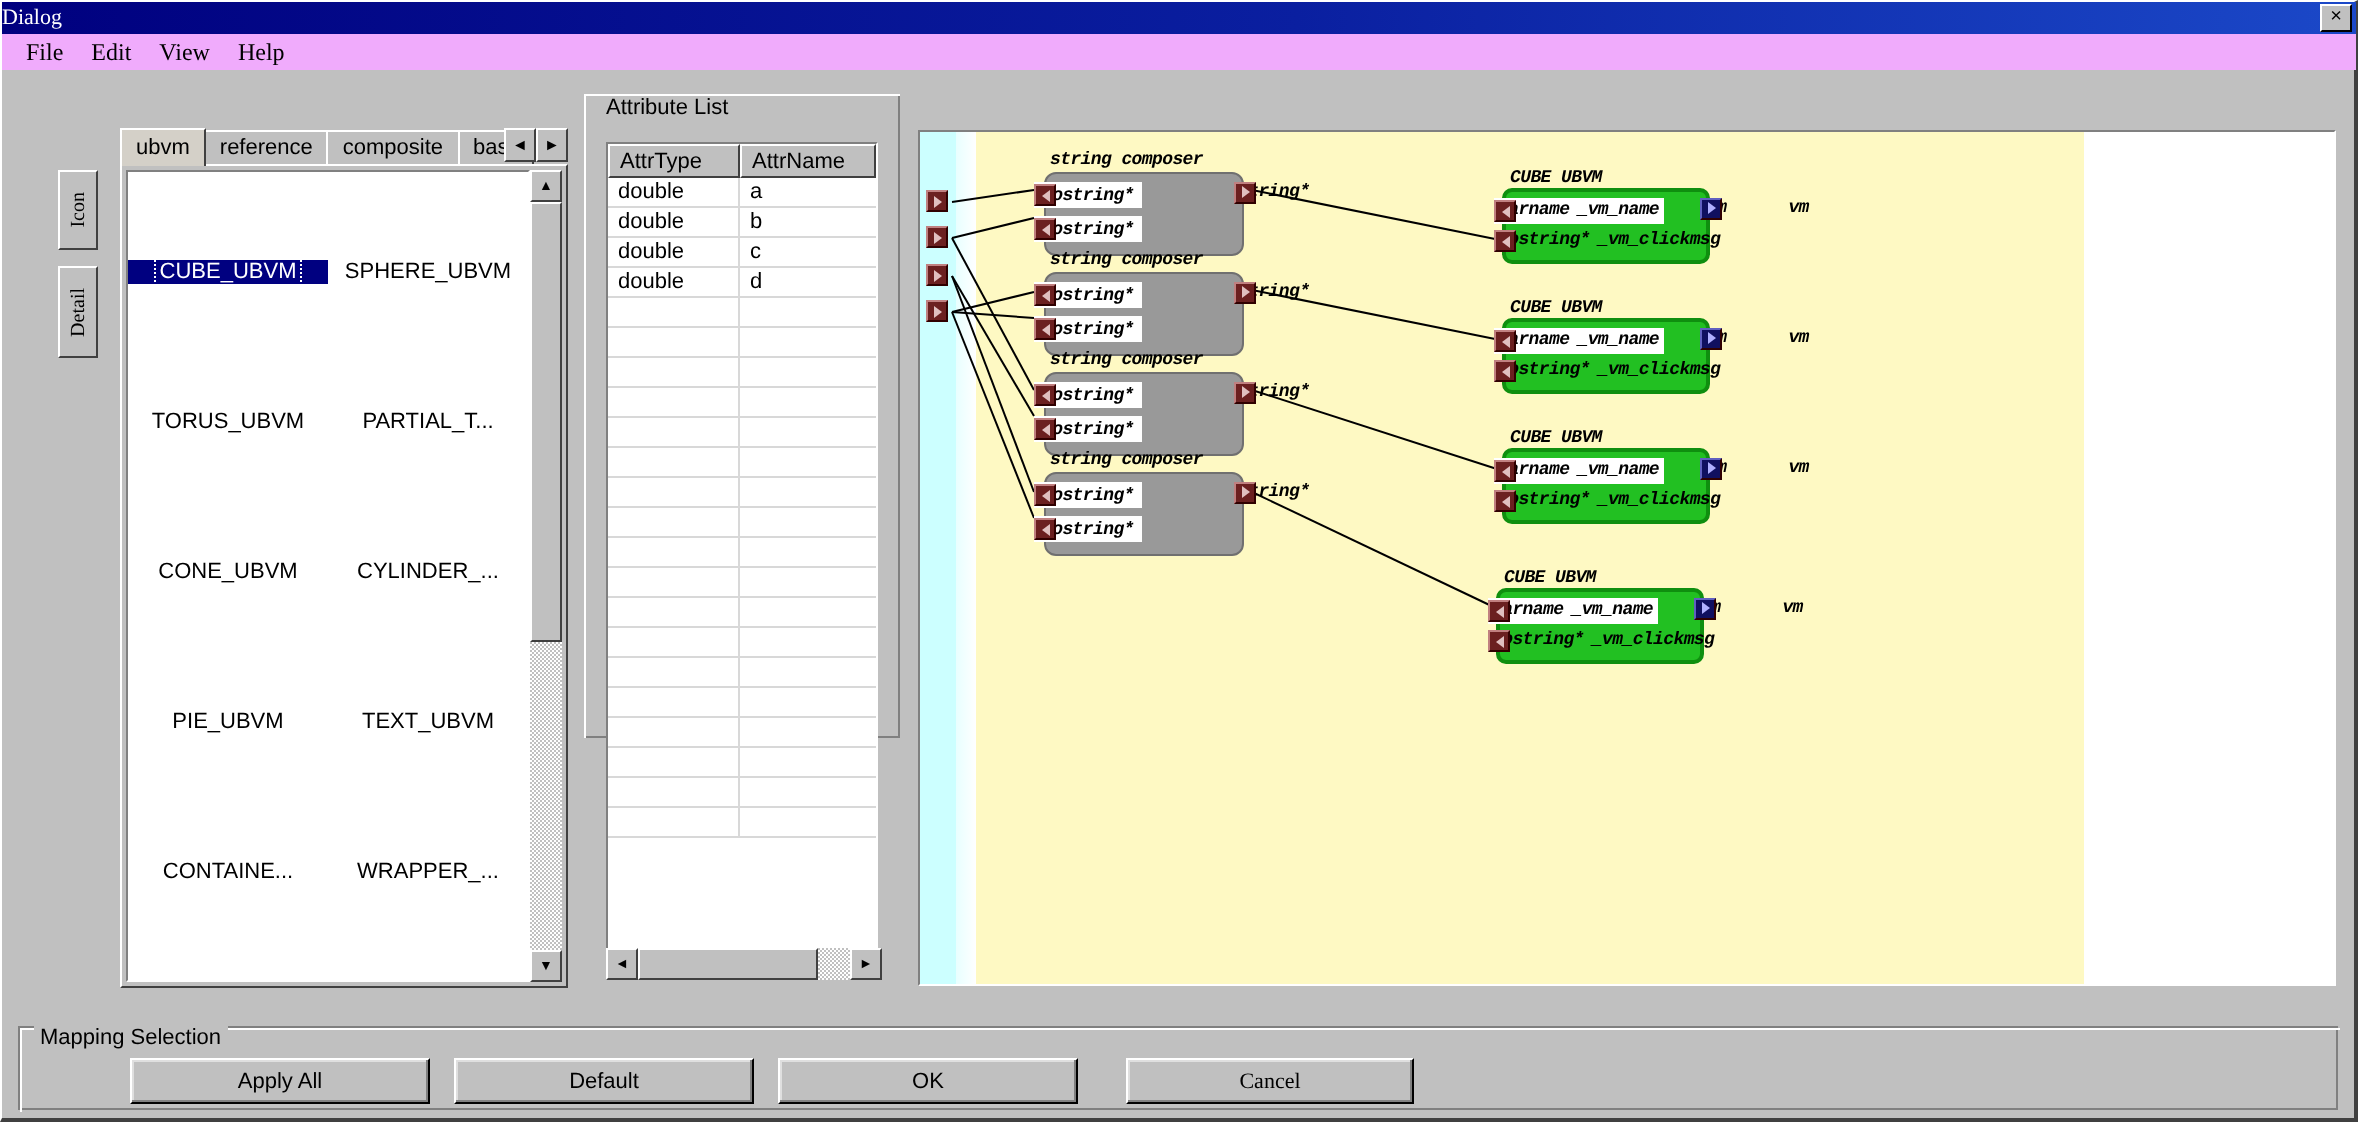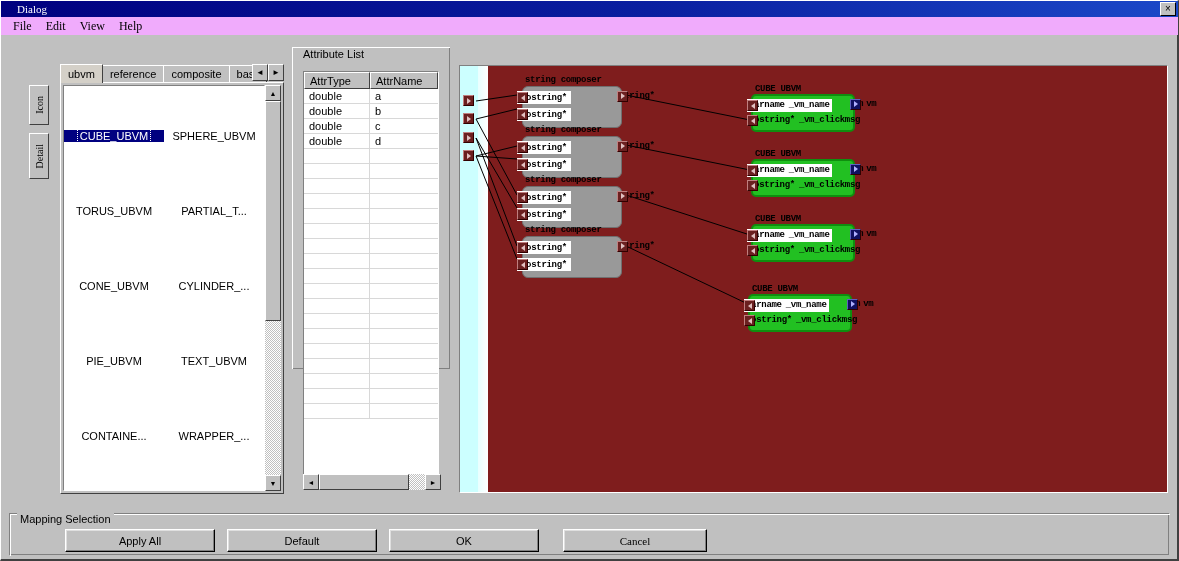--- a/index.html
+++ b/index.html
@@ -25,21 +25,21 @@
   #titlebar {
     position: absolute; left: 0; top: 0;
     width: 1177px; height: 16px;
     background: linear-gradient(90deg, #00007f 0%, #0a1fa0 55%, #1b48c8 100%);
     display: flex; align-items: center;
   }
   #title-text {
     color: #ffffff;
     font-size: 11px;
     font-family: "Liberation Serif", serif;
-    padding-left: 16px;
+    padding-left: 0;
     letter-spacing: 0px;
     line-height: 14px;
   }
   #titlebar-spacer { flex: 1; }
   #close-btn {
     width: 16px; height: 14px;
     margin-right: 2px;
     background: #c0c0c0;
     border-left: 1px solid #ffffff;
     border-top: 1px solid #ffffff;
@@ -316,22 +316,23 @@
     width: 709px; height: 428px;
     background: #ffffff;
     border-left: 1px solid #808080;
     border-top: 1px solid #808080;
     border-right: 1px solid #ffffff;
     border-bottom: 1px solid #ffffff;
     overflow: hidden;
   }
   #canvas {
     position: absolute; left: 0; top: 0;
-    width: 707px; height: 426px;
-    background: #7f1d1d;
+    width: 582px; height: 426px;
+    background: #fef9c3;
+    font-style: italic;
   }
   #cyan-strip {
     position: absolute; left: 0; top: 0;
     width: 18px; height: 426px;
     background: #ccffff;
   }
   #cyan-fade {
     position: absolute; left: 18px; top: 0;
     width: 10px; height: 426px;
     background: linear-gradient(90deg, #e8ffff 0%, #ffffff 100%);
@@ -445,21 +446,21 @@
     color: #000000;
     padding: 0 2px;
     height: 13px;
     line-height: 13px;
     white-space: nowrap;
     letter-spacing: -0.3px;
   }
   .ubvm-label.boxed { background: #ffffff; }
   .ubvm-out {
     position: absolute;
-    display: flex; align-items: center;
+    display: flex; align-items: center; gap: 28px;
   }
   .ubvm-out-label {
     font-size: 9px;
     font-family: "Liberation Mono", monospace;
     font-weight: bold;
     color: #000000;
     padding-left: 3px;
     white-space: nowrap;
     letter-spacing: -0.3px;
   }

